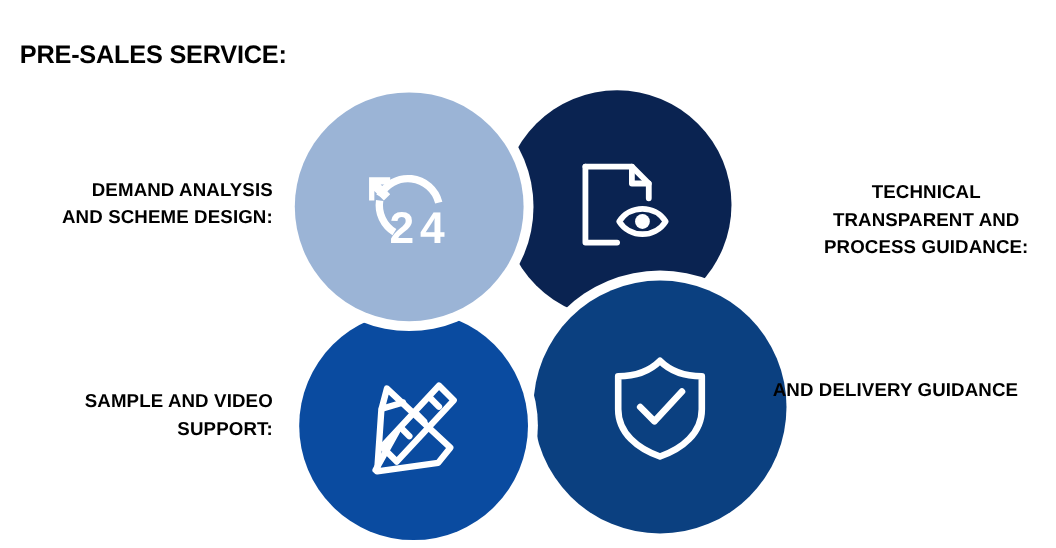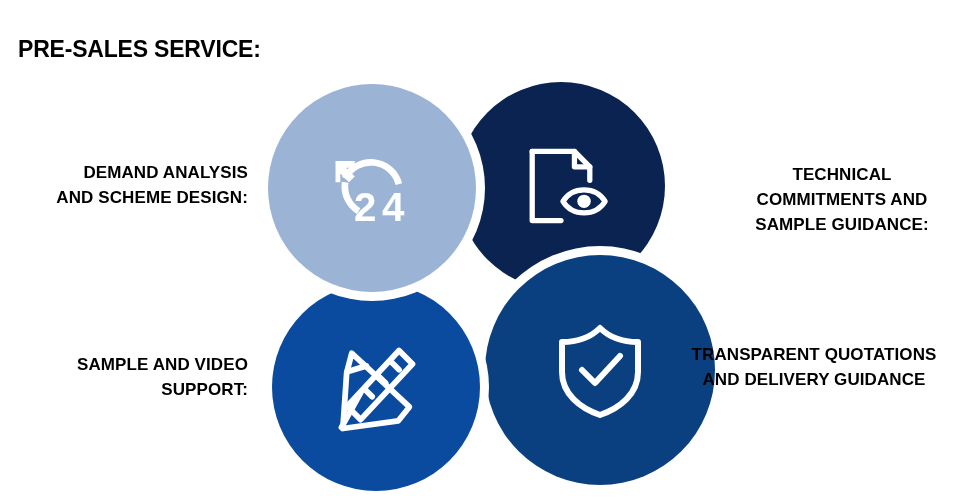--- a/index.html
+++ b/index.html
@@ -143,20 +143,19 @@
   <div>AND SCHEME DESIGN:</div>
 </div>
 
 <div class="label label-left l-sample">
   <div>SAMPLE AND VIDEO</div>
   <div>SUPPORT:</div>
 </div>
 
 <div class="label label-right l-tech">
   <div>TECHNICAL</div>
-  <div>COMMITMENTS AND</div>
-  <div>SAMPLE GUIDANCE:</div>
+  <div>TRANSPARENT AND</div>
+  <div>PROCESS GUIDANCE:</div>
 </div>
 
 <div class="label label-right l-quote">
-  <div>TRANSPARENT QUOTATIONS</div>
   <div>AND DELIVERY GUIDANCE</div>
 </div>
 
 </body></html>

